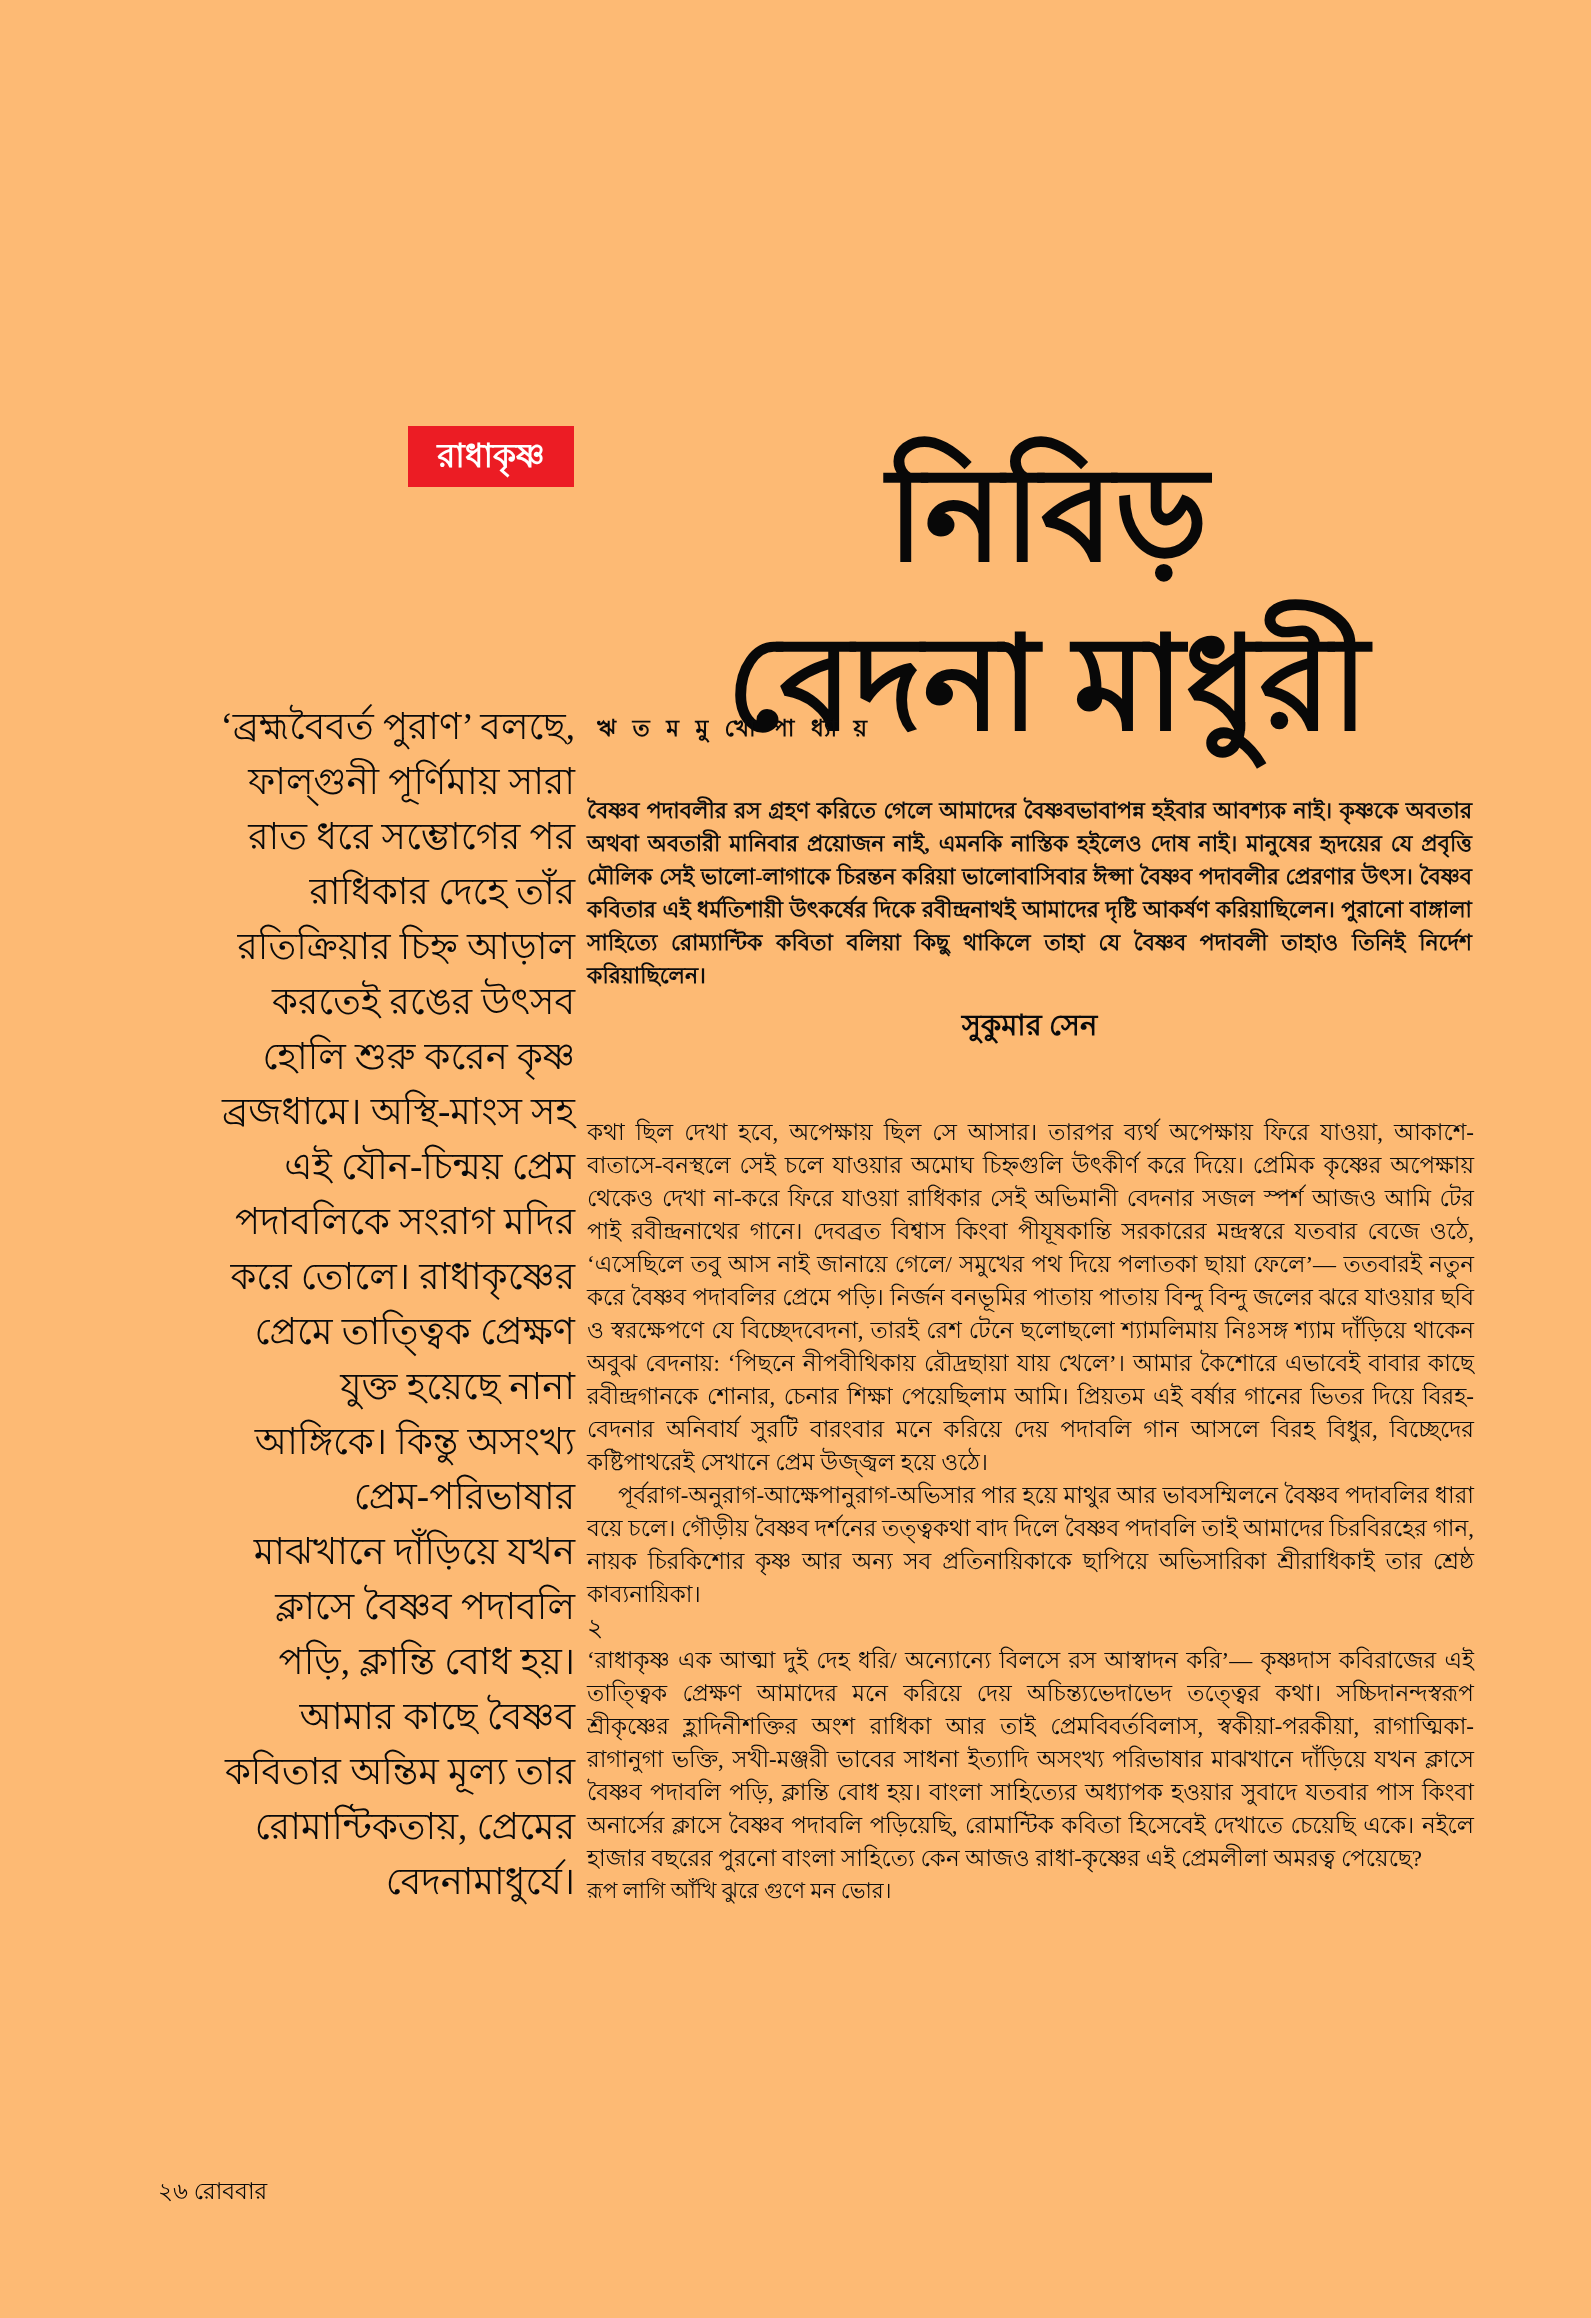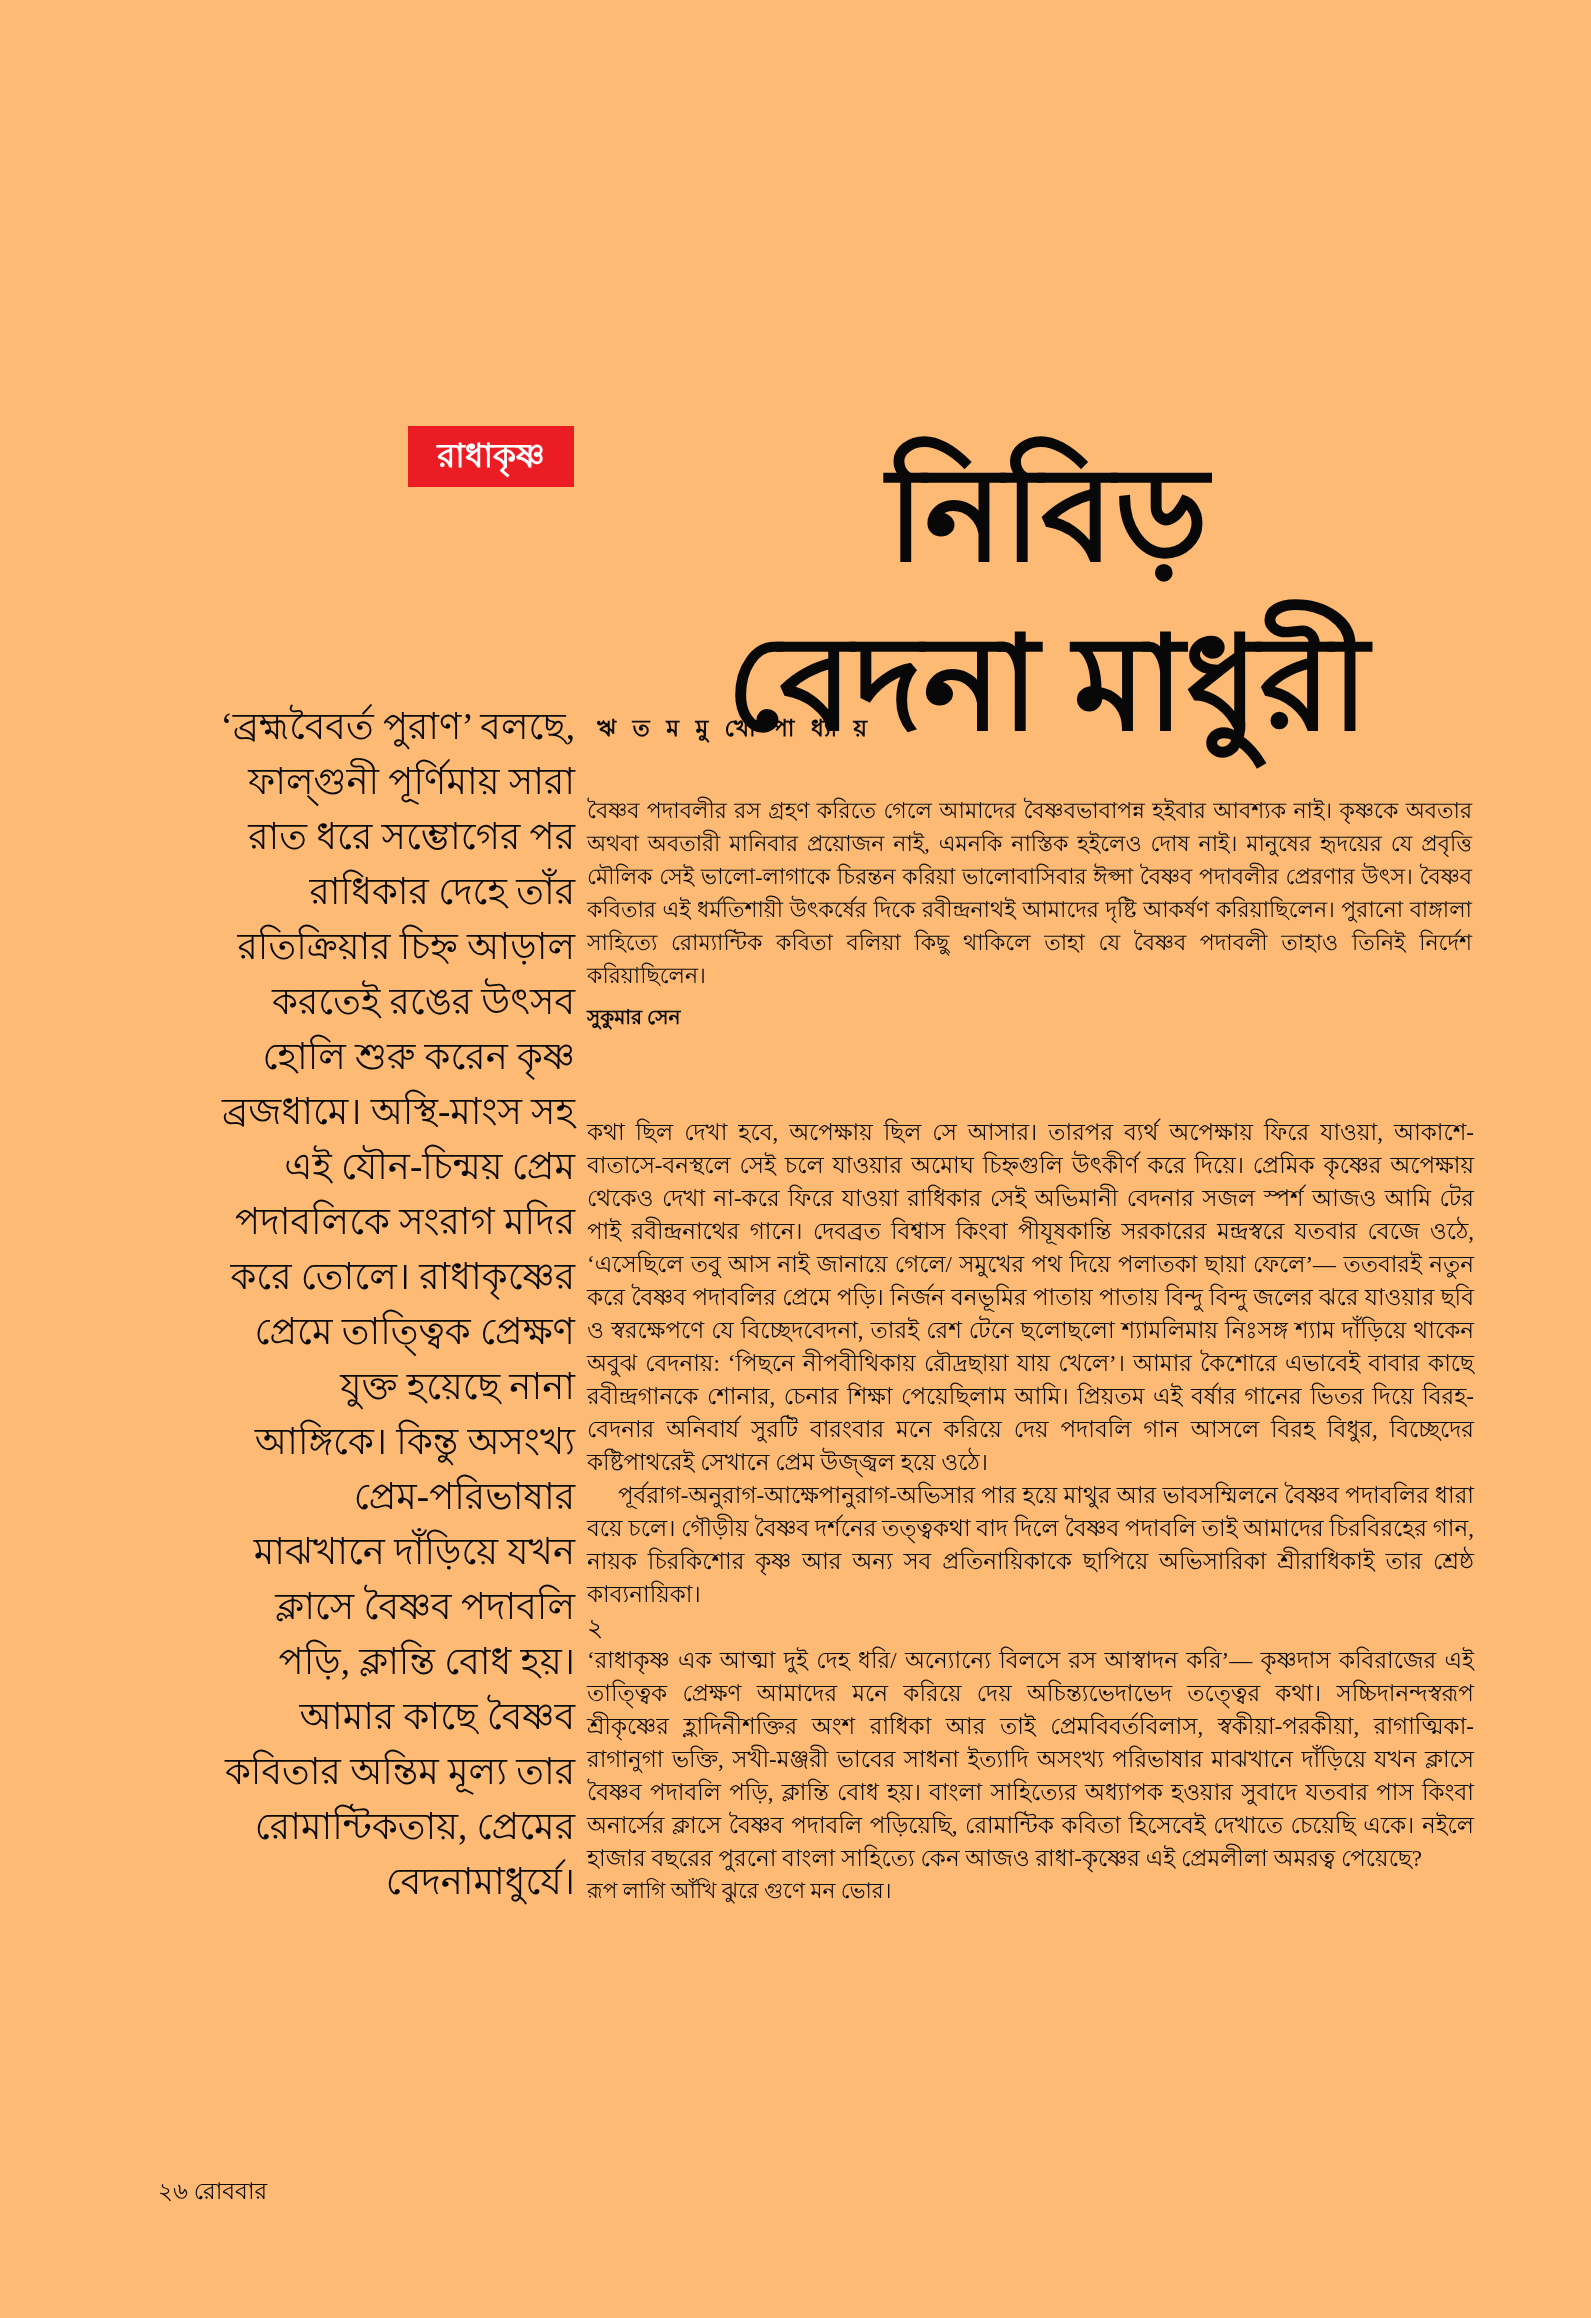--- a/index.html
+++ b/index.html
@@ -66,28 +66,29 @@
   .intro {
     position: absolute;
     left: 587px;
     top: 794px;
     width: 885px;
     font-size: 22px;
     line-height: 33px;
     text-align: justify;
     text-justify: inter-word;
     color: #0d0d0d;
+    font-weight: bold;
   }
   .attribution {
     position: absolute;
     left: 587px;
     top: 1002px;
     width: 885px;
-    text-align: left;
-    font-size: 20px;
+    text-align: center;
+    font-size: 29px;
     font-weight: bold;
     color: #0a0a0a;
   }
 
   
   .pull-quote {
     position: absolute;
     left: 102px;
     top: 699px;
     width: 473px;

